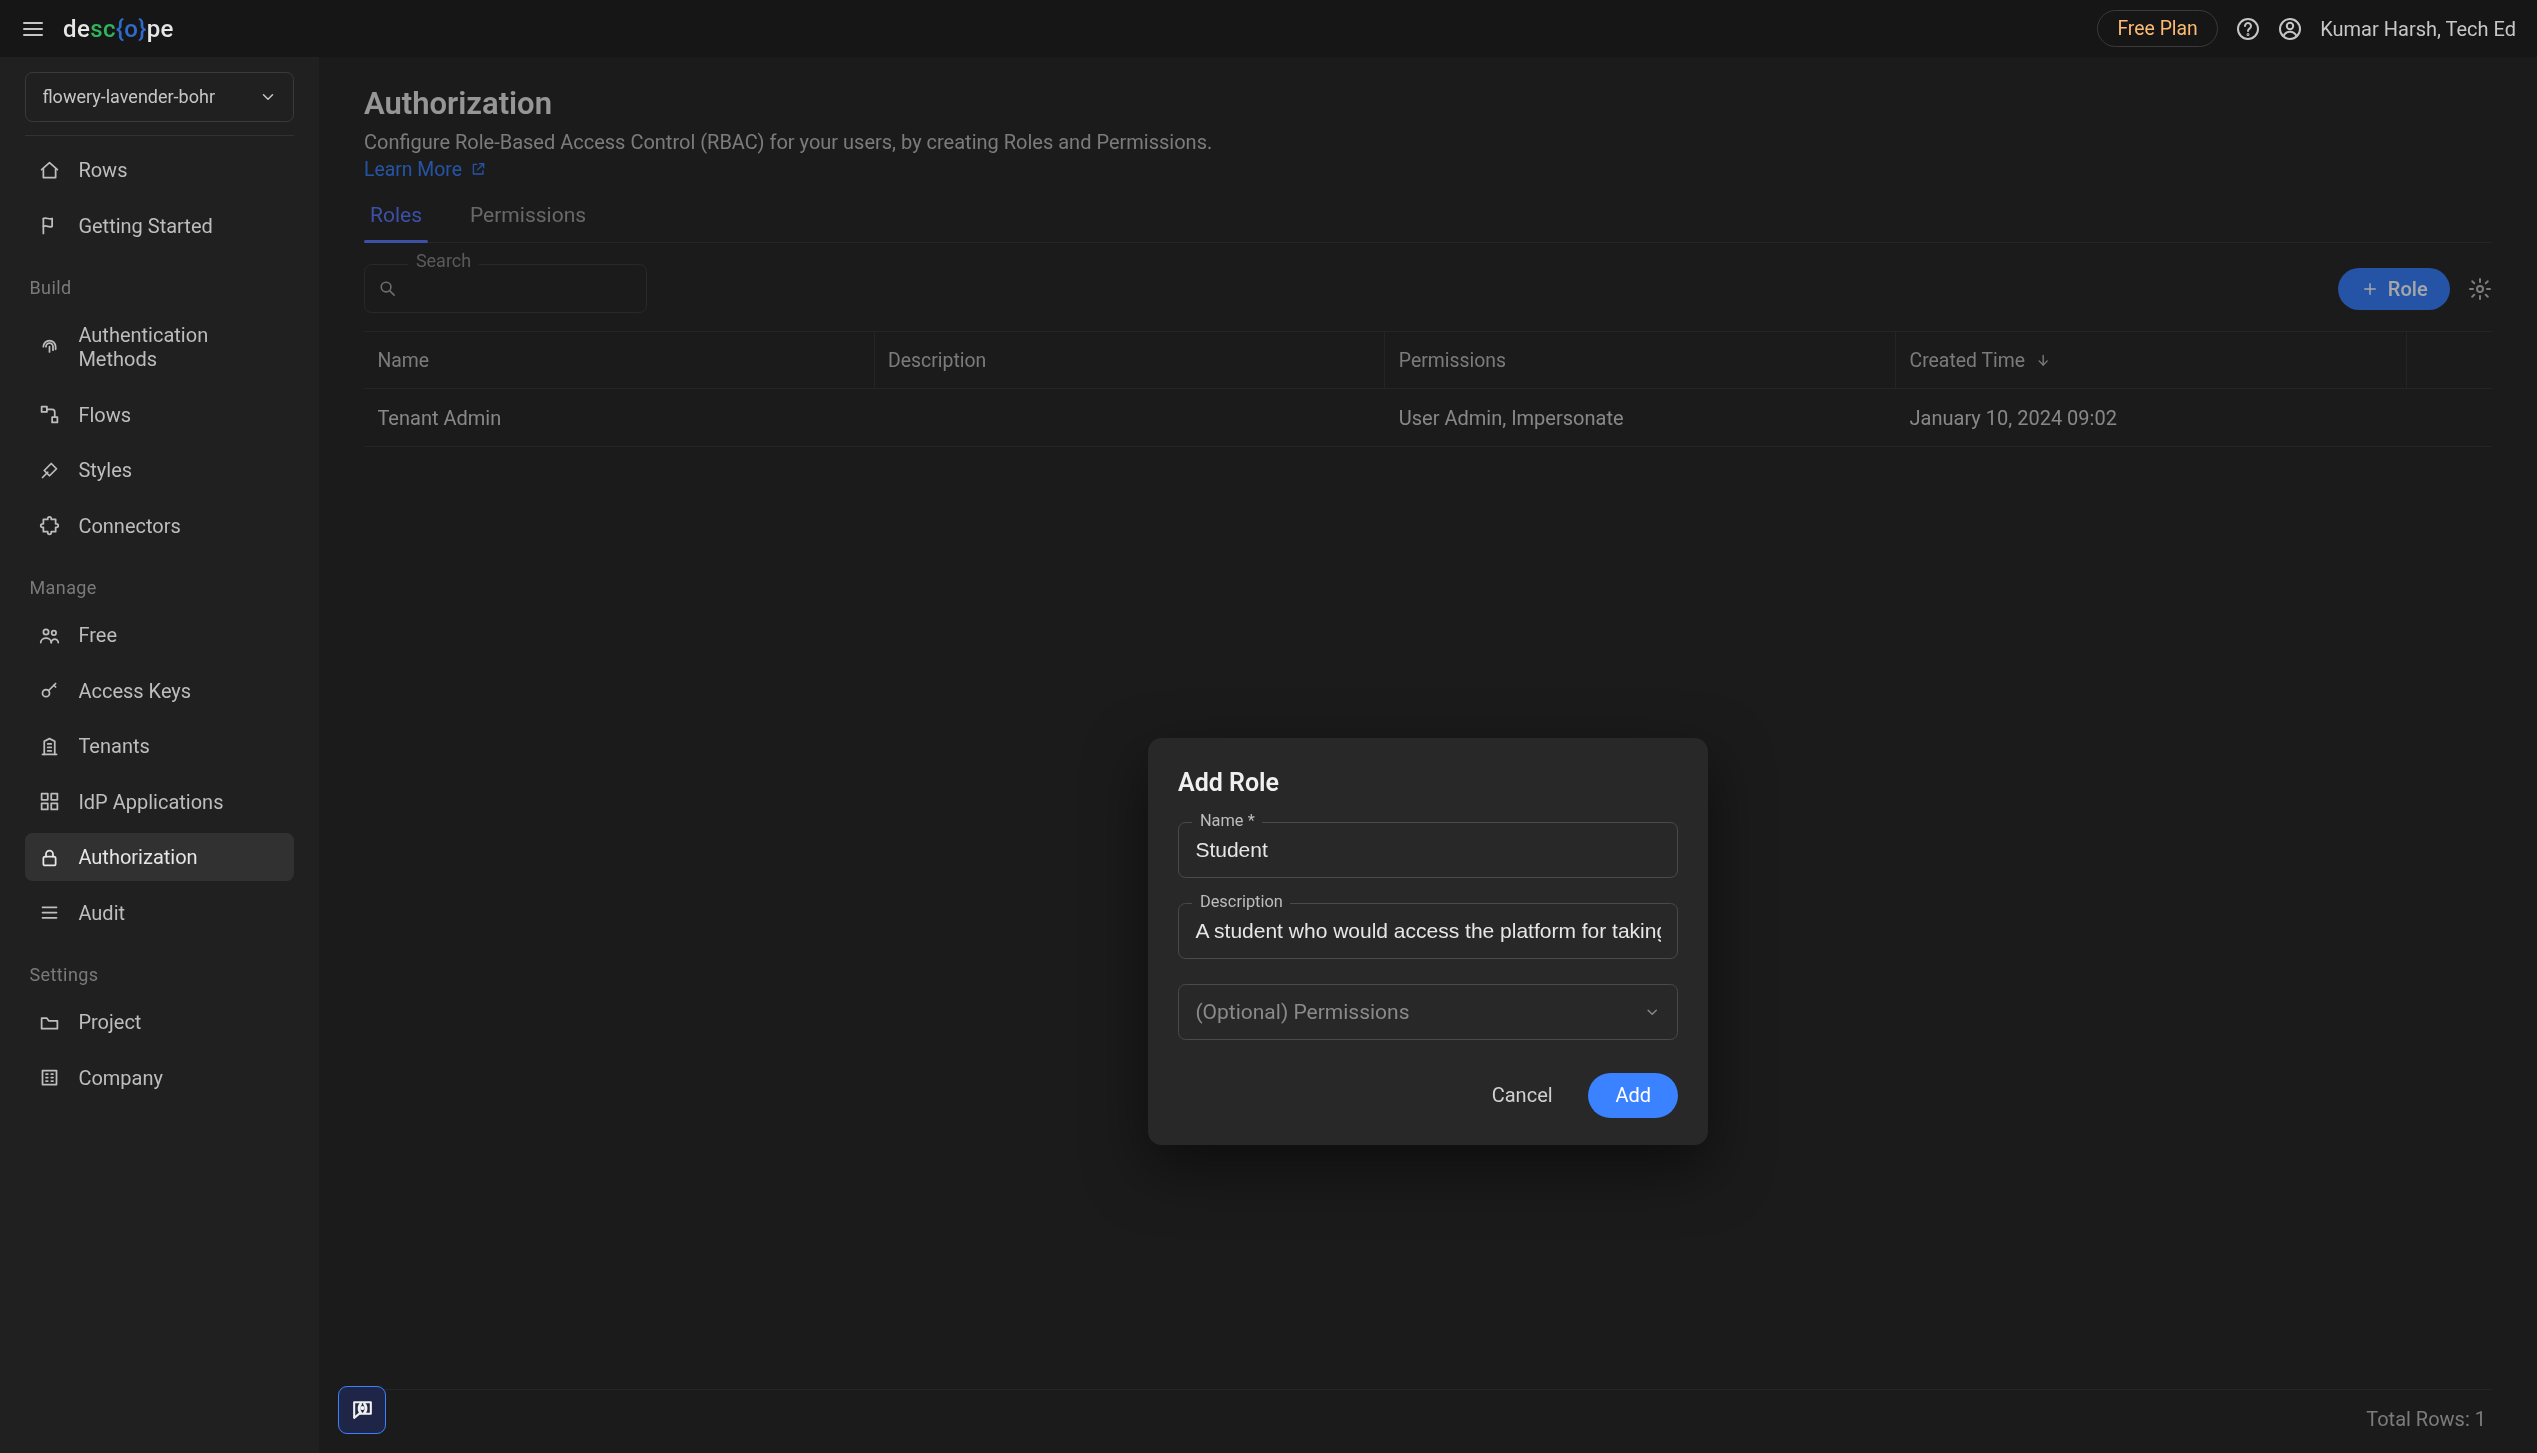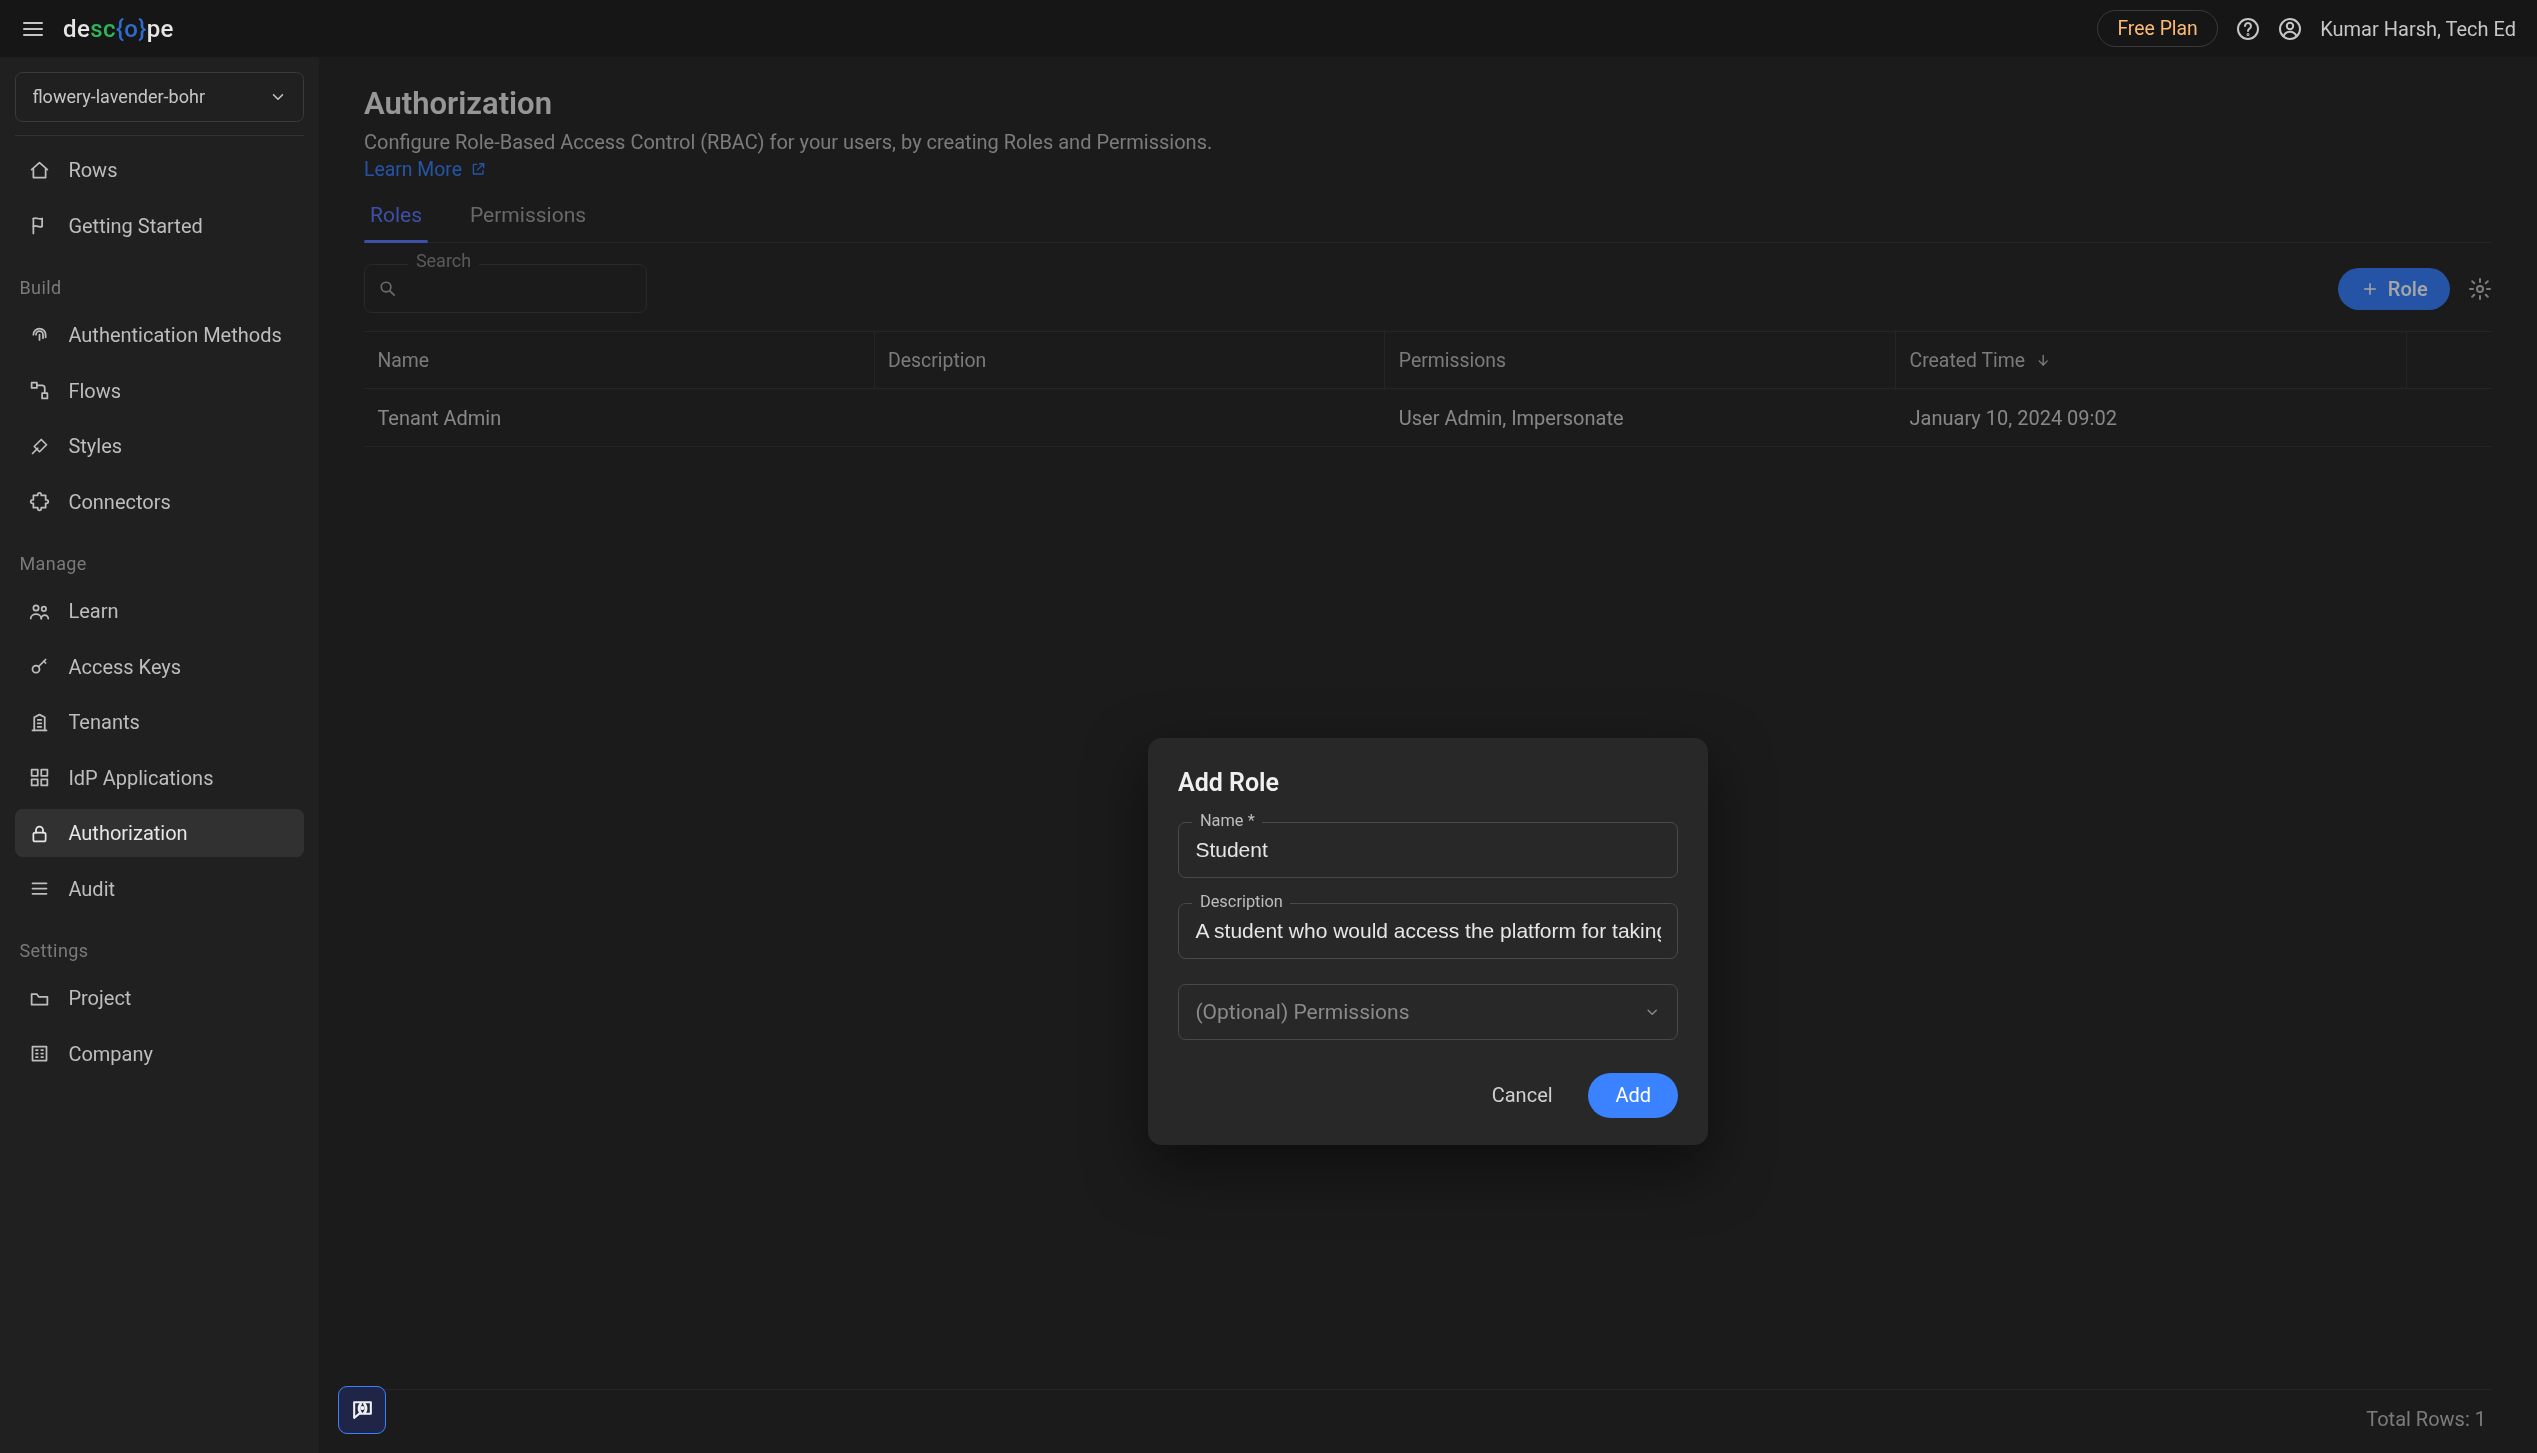--- a/index.html
+++ b/index.html
@@ -34,21 +34,21 @@
   font-size:19.4px;
 }
 .topbar .ic{color:#c6c6c6}
 .user-name{color:#c6c6c6;font-size:20px}
 
 
 .shell{display:flex;height:calc(100% - 57px)}
 .sidebar{
   width:319px;
   background:#202020;
-  padding:15px 15px;
+  padding:15px 25px;
   display:flex;
   flex-direction:column;
   gap:7.5px;
   overflow-y:auto;
 }
 .project-select{
   border:0.7px solid #3a3a3a;
   border-radius:7.5px;
   padding:13.4px 16.4px;
   display:flex;
@@ -232,21 +232,21 @@
     <div class="sb-heading">Manage</div>
     <div class="sb-item">
       <span class="ic">
           <svg width="21" height="21" viewBox="0 0 24 24">
             <circle cx="8" cy="8" r="3"></circle>
             <circle cx="17" cy="9" r="2.5"></circle>
             <path d="M2 20c0-3 3-5 6-5s6 2 6 5"></path>
             <path d="M14 20c0-2 2-4 4-4s4 2 4 4"></path>
           </svg>
         </span>
-      <span>Learn</span>
+      <span>Free</span>
     </div>
     <div class="sb-item">
       <span class="ic">
           <svg width="21" height="21" viewBox="0 0 24 24">
             <circle cx="8" cy="15" r="4"></circle>
             <path d="M11 12l8-8"></path>
             <path d="M17 6l2 2"></path>
           </svg>
         </span>
       <span>Access Keys</span>

